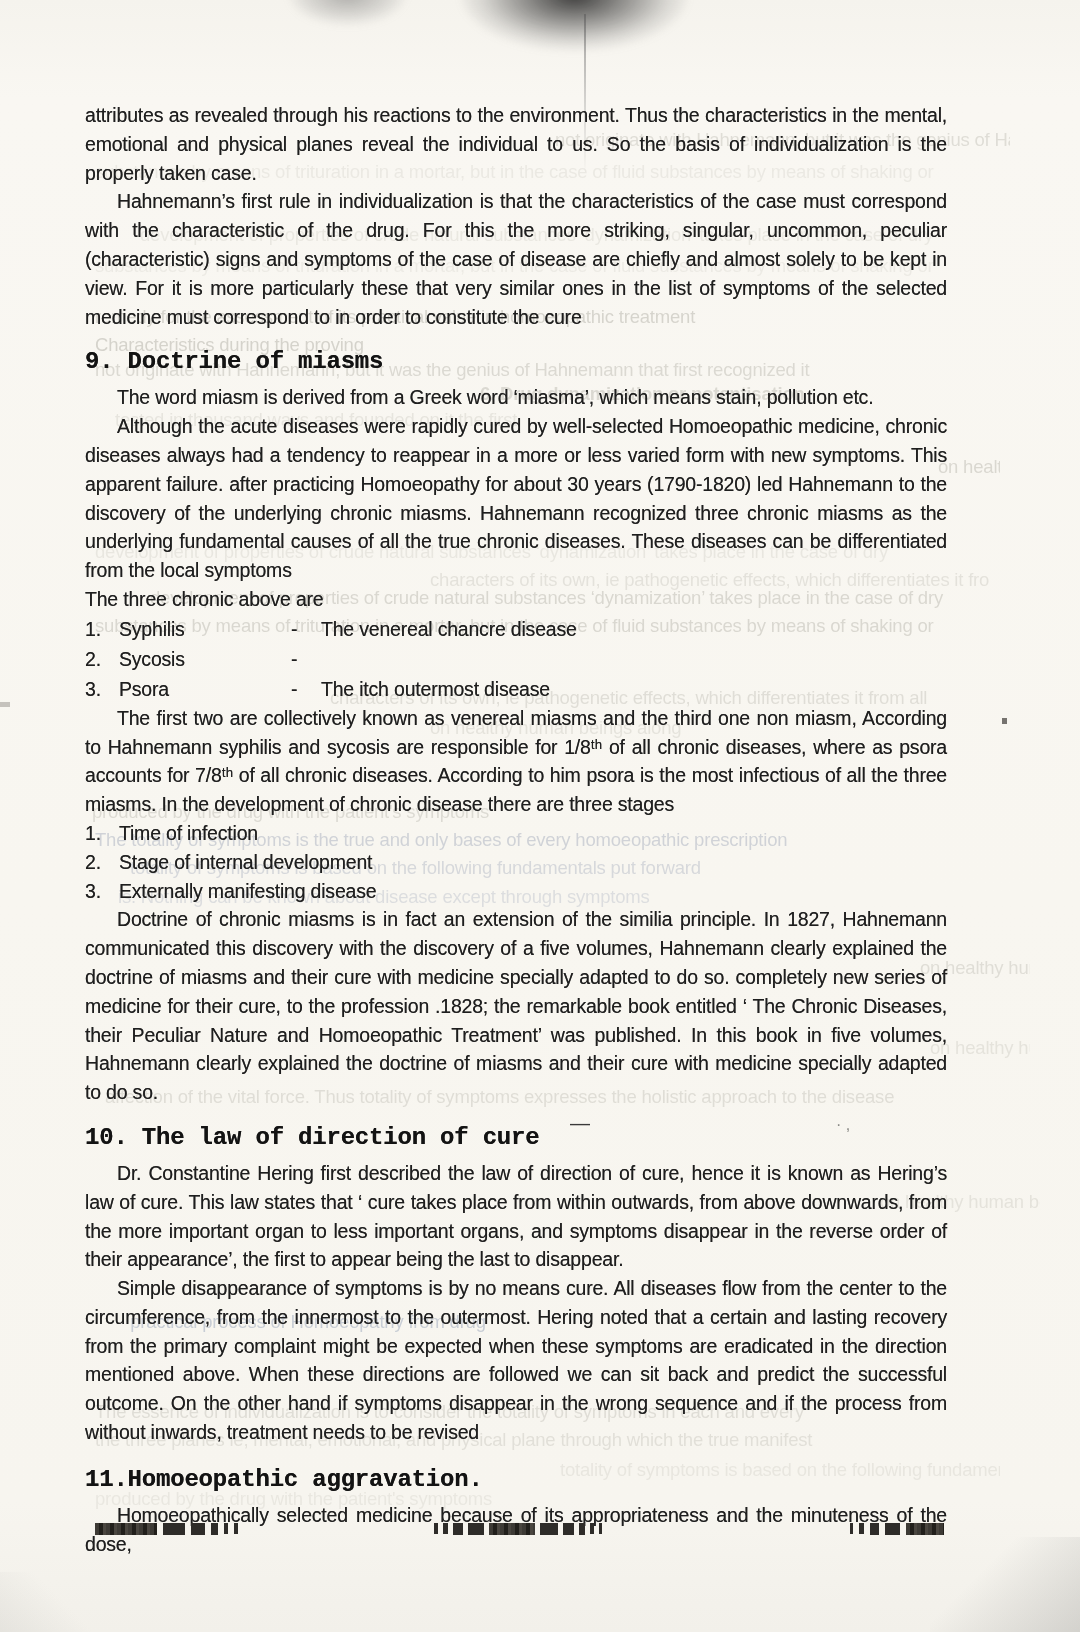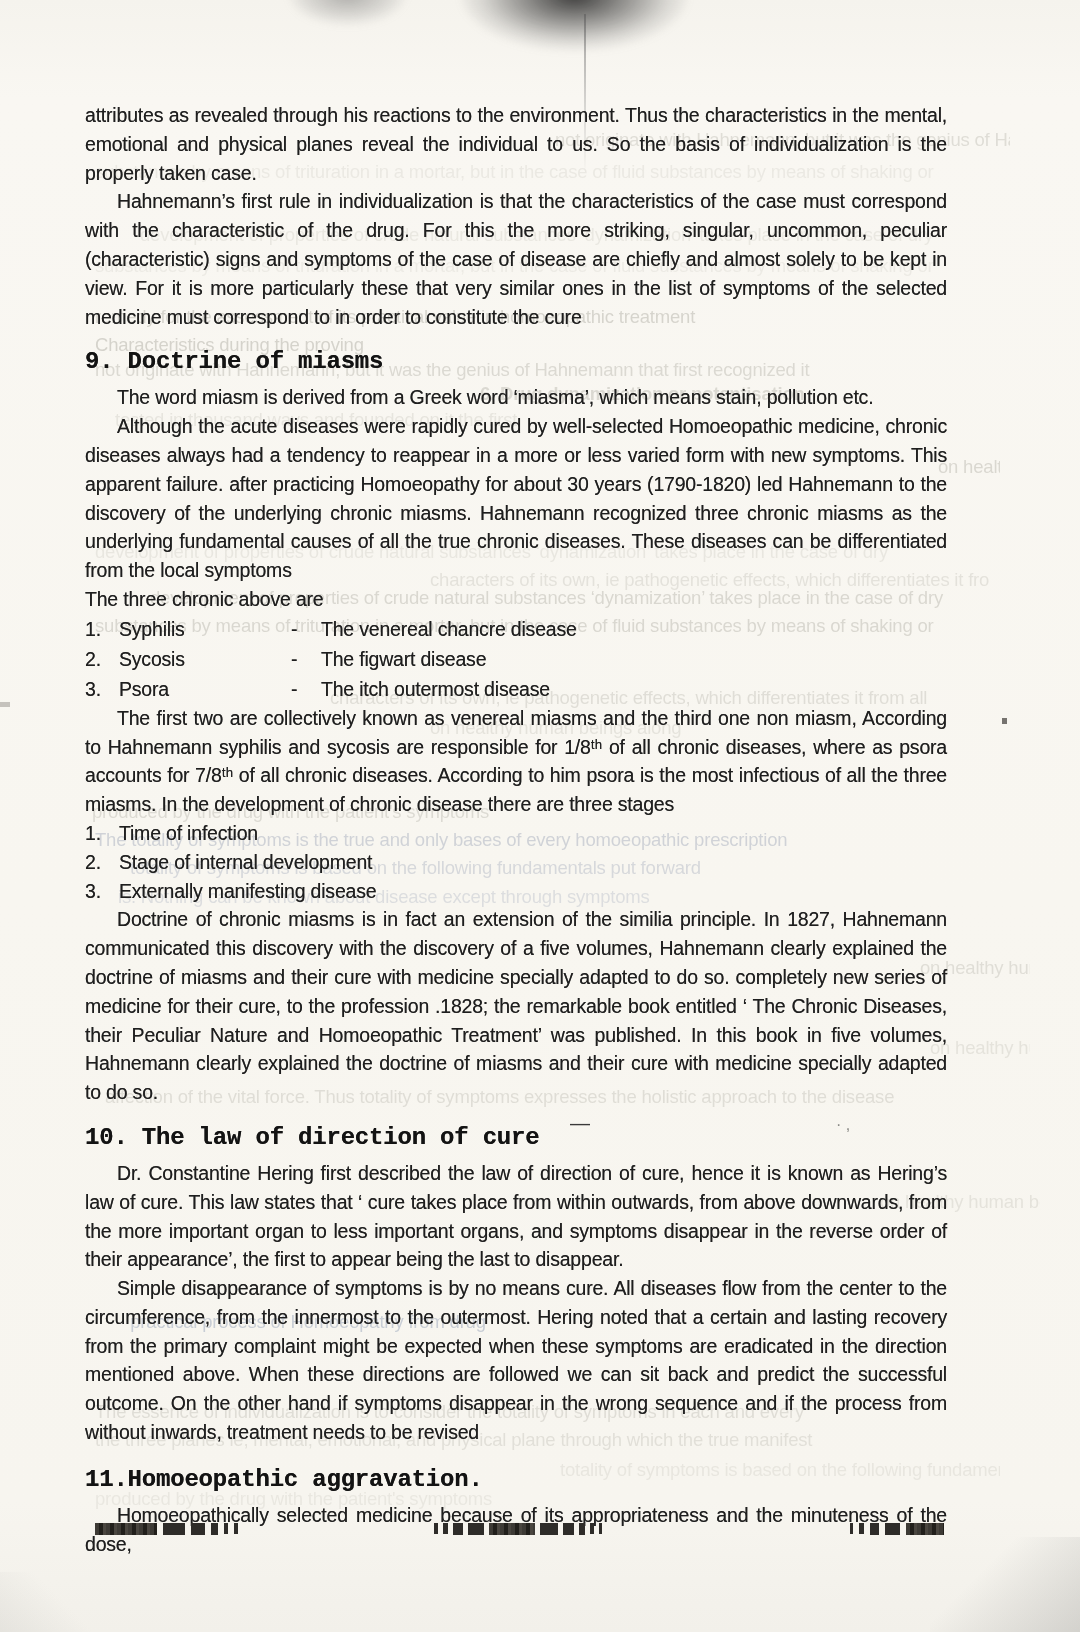--- a/index.html
+++ b/index.html
@@ -116,21 +116,20 @@
     <div class="miasm-row">
       <span>1.</span>
       <span>Syphilis</span>
       <span>-</span>
       <span>The venereal chancre disease</span>
     </div>
     <div class="miasm-row">
       <span>2.</span>
       <span>Sycosis</span>
       <span>-</span>
-      <span>The figwart disease</span>
     </div>
     <div class="miasm-row">
       <span>3.</span>
       <span>Psora</span>
       <span>-</span>
       <span>The itch outermost disease</span>
     </div>
 
     <p class="ind mt8">The first two are collectively known as venereal miasms and the third one non miasm, According to Hahnemann syphilis and sycosis are responsible for 1/8ᵗʰ of all chronic diseases, where as psora accounts for 7/8ᵗʰ of all chronic diseases. According to him psora is the most infectious of all the three miasms. In the development of chronic disease there are three stages</p>
 

